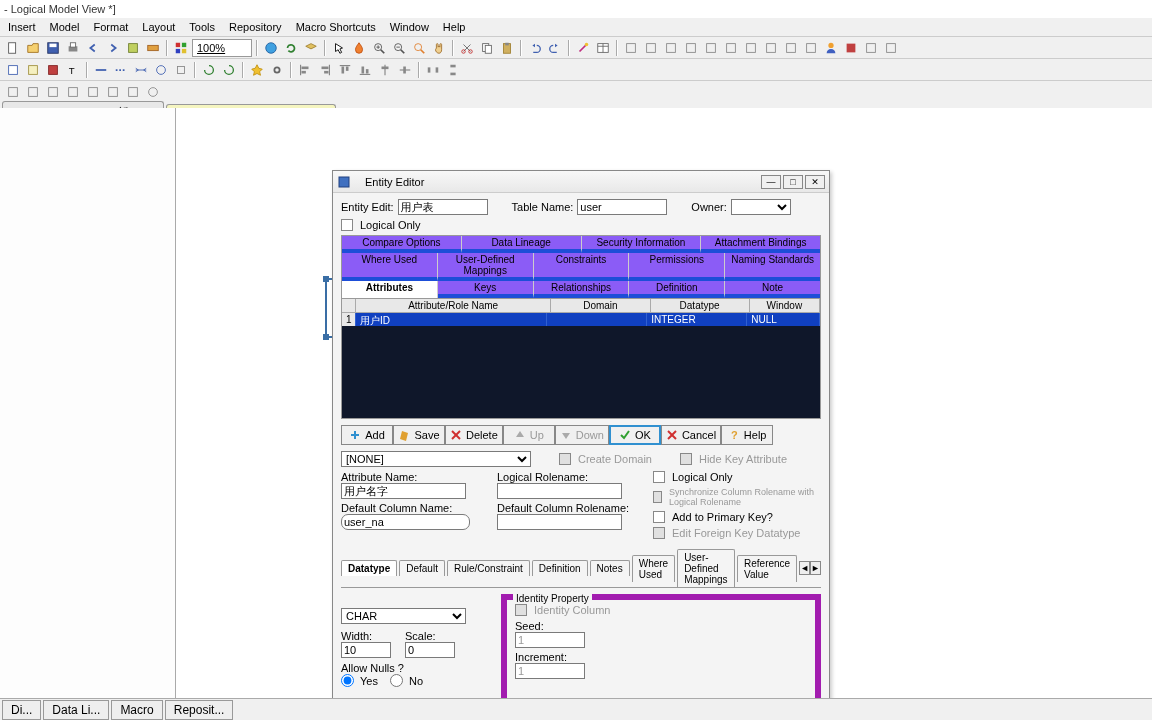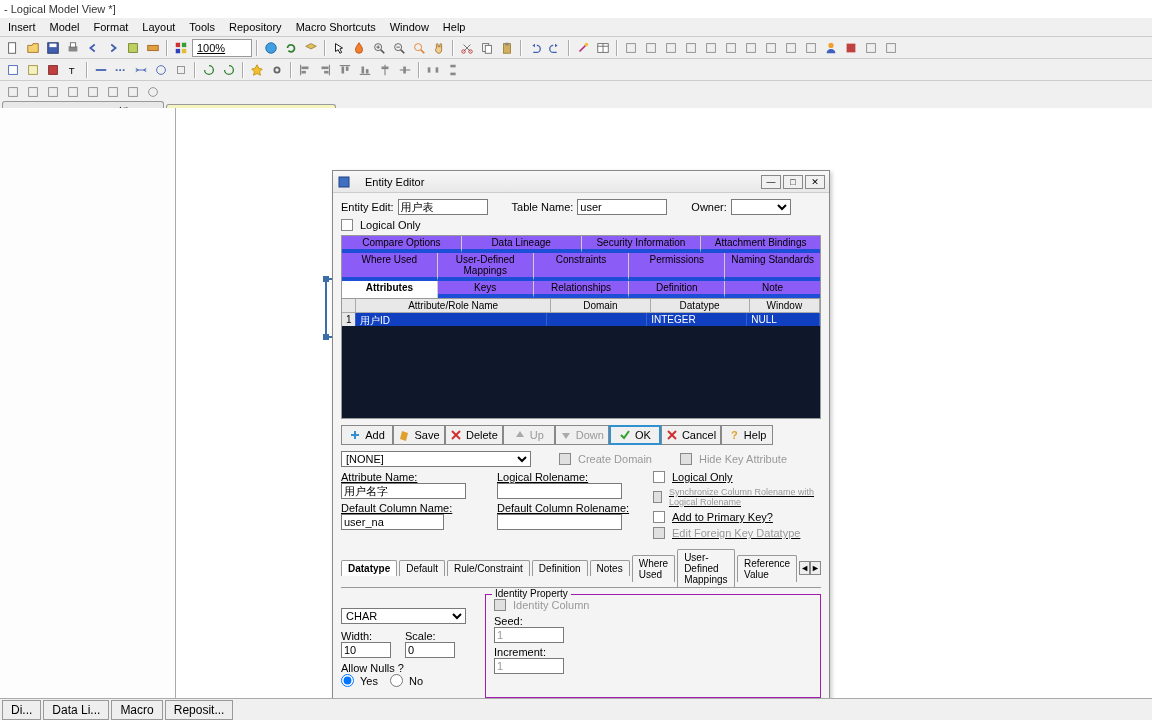--- a/index.html
+++ b/index.html
@@ -50,28 +50,28 @@
 .grid-row { display: flex; background: #1040c0; color: #fff; }
 .grid-row .gc { border-right: 1px solid #3060d0; padding: 1px 4px; font-size: 10px; height: 13px; }
 .rownum { width: 14px; background: #e8e8e8; color: #000; text-align: center; border-right: 1px solid #aaa; }
 
 .btnbar { display: flex; margin: 6px 0; }
 .dbtn { border: 1px solid #888; background: #f0f0f0; padding: 2px 4px; display: flex; align-items: center; gap: 4px; font-size: 11px; min-width: 52px; justify-content: center; }
 .dbtn.disabled { color: #999; }
 .dbtn svg { width: 12px; height: 12px; }
 
 .fieldgroup { display: flex; gap: 16px; }
-.col { flex: 1; text-decoration: underline; }
+.col { flex: 1; }
 
 .subtabs { display: flex; align-items: center; margin-top: 6px; border-bottom: 1px solid #999; }
 .subtabs .st { padding: 2px 6px; border: 1px solid #999; border-bottom: none; margin-right: 2px; font-size: 10px; background: #f4f4f4; border-radius: 2px 2px 0 0; }
 .subtabs .st.active { background: #fff; font-weight: bold; }
 .subtabs .navbtn { width: 14px; height: 14px; border: 1px solid #888; display: flex; align-items: center; justify-content: center; font-size: 9px; background: #eee; }
 
-.identity-box { border: 1px solid #a21caf; margin-left: 4px; padding: 4px 8px 23px 8px; position: relative; flex: 1; }
+.identity-box { border: 6px solid #a21caf; margin-left: 20px; padding: 4px 8px 23px 8px; position: relative; flex: 1; }
 .identity-box .legend { position: absolute; top: -7px; left: 6px; background: #f4f4f4; padding: 0 3px; font-size: 10px; }
 
 .bottomtabs { position: absolute; left: 0; right: 0; bottom: 0; height: 22px; background: #f0f0f0; border-top: 1px solid #aaa; display: flex; align-items: center; padding-left: 2px; }
 .btab { padding: 2px 8px; border: 1px solid #999; background: #eee; margin-right: 2px; font-size: 12px; }
 
 .chk { width: 12px; height: 12px; border: 1px solid #888; display: inline-block; background: #fff; margin-right: 3px; vertical-align: middle; }
 .chk.disabled { background: #e0e0e0; }
 .radio { margin-right: 2px; }
 
 .sep { width: 2px; height: 16px; border-left: 1px solid #aaa; border-right: 1px solid #fff; margin: 0 2px; }
@@ -635,21 +635,21 @@
       <span style="width:20px"></span>
       <span class="chk disabled"></span>
       <span class="lbl" style="color:#999">Hide Key Attribute</span>
     </div>
 
     <div class="fieldgroup">
       <div class="col">
         <div class="lbl">Attribute Name:</div>
         <input class="tinput" style="width: 125px;" value="用户名字">
         <div class="lbl" style="margin-top:3px">Default Column Name:</div>
-        <input class="tinput" style="width: 103px;" value="user_na">
+        <input class="tinput" style="width: 129px; border-radius: 7px;" value="user_na">
       </div>
       <div class="col">
         <div class="lbl">Logical Rolename:</div>
         <input class="tinput" style="width: 125px;" value="">
         <div class="lbl" style="margin-top:3px">Default Column Rolename:</div>
         <input class="tinput" style="width: 125px;" value="">
       </div>
       <div class="col" style="flex:1.2">
         <div class="row">
             <span class="chk"></span>

